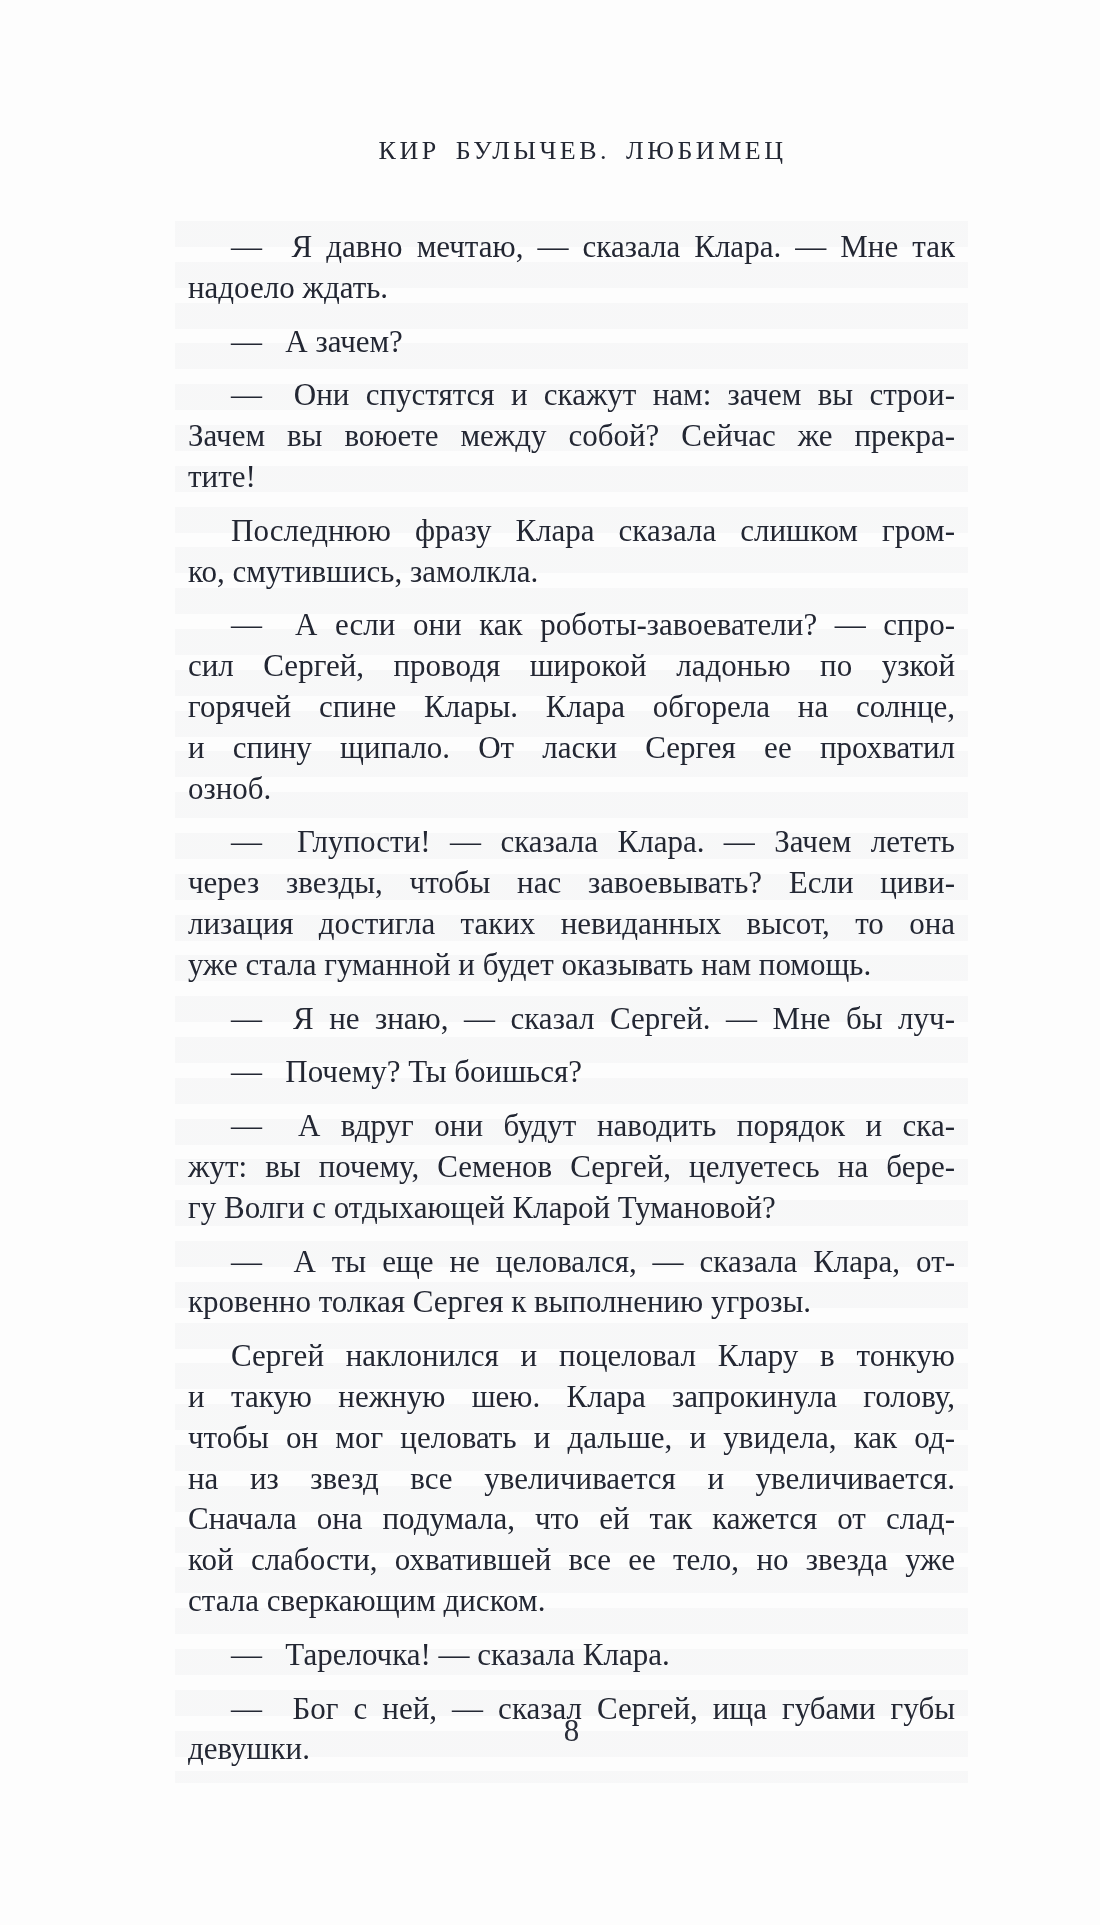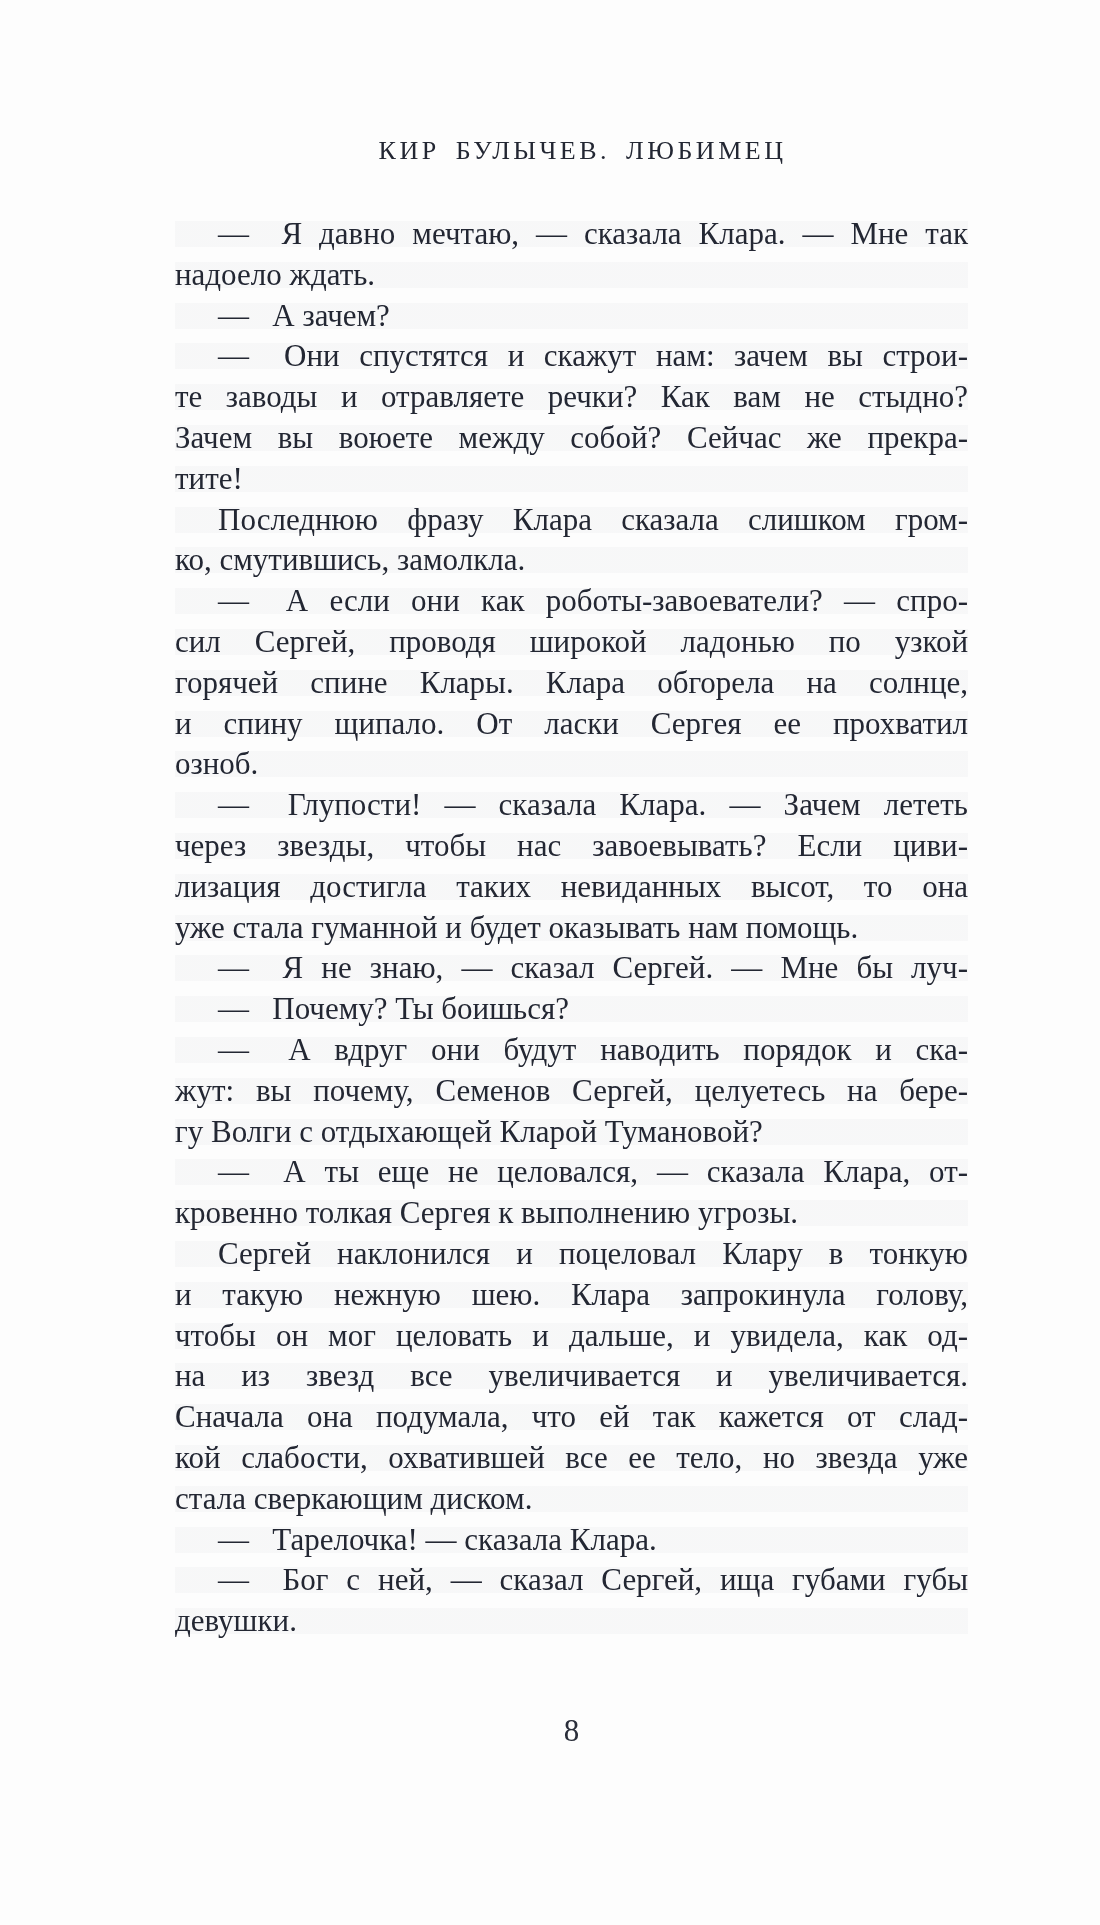--- a/index.html
+++ b/index.html
@@ -30,21 +30,21 @@
     width: 793px;
     font-size: 31px;
     line-height: 40.8px;
     
     background-image: repeating-linear-gradient(
       to bottom,
       transparent 0px, transparent 7px,
       rgba(120,126,140,0.045) 7px, rgba(120,126,140,0.045) 33px,
       transparent 33px, transparent 40.8px);
   }
-  .paragraph { margin: 0; }
+  .paragraph { margin: 13px; }
   .line {
     text-align: justify;
     text-align-last: justify;
     white-space: normal;
   }
   .line.last {
     text-align: right;
     text-align-last: left;
   }
   .line.first { text-indent: 43px; }
@@ -67,21 +67,20 @@
   <div class="textblock">
       <div class="paragraph">
         <div class="line first fill">—  Я давно мечтаю, — сказала Клара. — Мне так</div>
         <div class="line last">надоело ждать.</div>
       </div>
       <div class="paragraph">
         <div class="line first last">—  А зачем?</div>
       </div>
       <div class="paragraph">
         <div class="line first fill">—  Они спустятся и скажут нам: зачем вы строи-</div>
-        <div class="line fill">те заводы и отравляете речки? Как вам не стыдно?</div>
         <div class="line fill">Зачем вы воюете между собой? Сейчас же прекра-</div>
         <div class="line last">тите!</div>
       </div>
       <div class="paragraph">
         <div class="line first fill">Последнюю фразу Клара сказала слишком гром-</div>
         <div class="line last">ко, смутившись, замолкла.</div>
       </div>
       <div class="paragraph">
         <div class="line first fill">—  А если они как роботы-завоеватели? — спро-</div>
         <div class="line fill">сил Сергей, проводя широкой ладонью по узкой</div>

